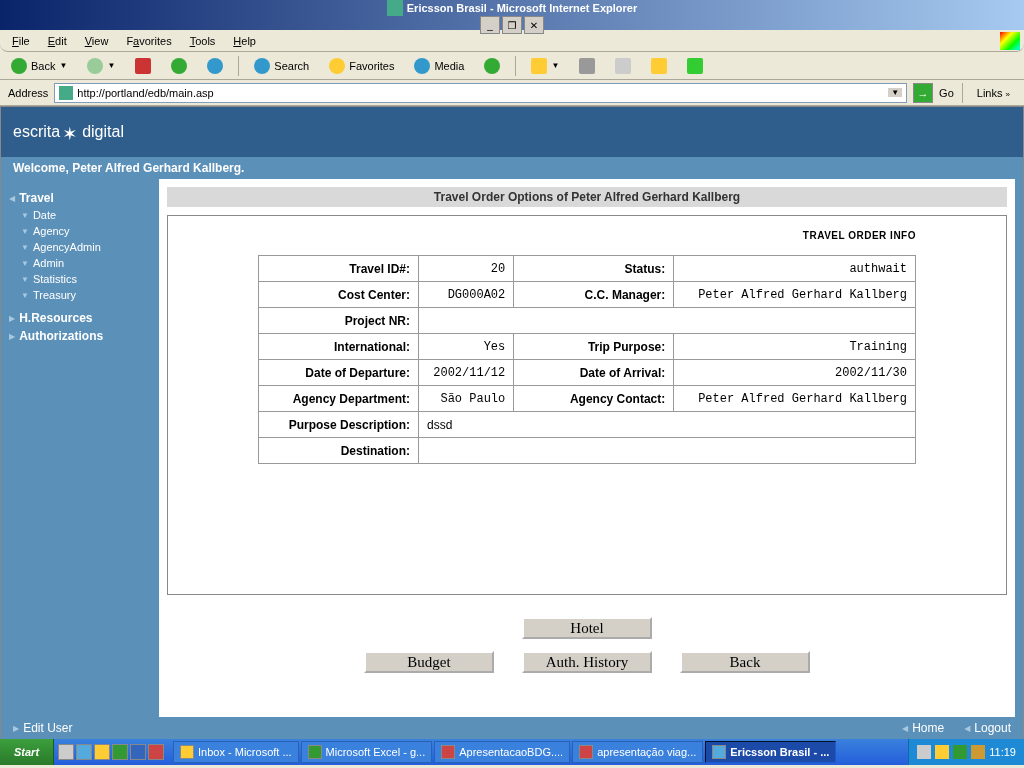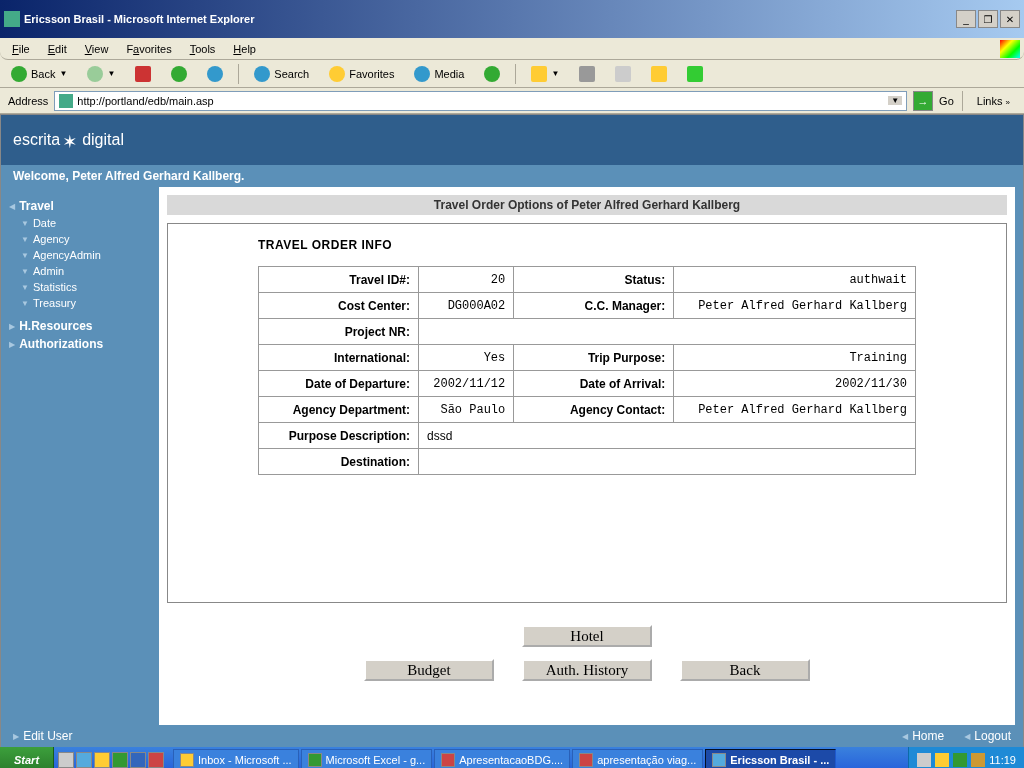--- a/index.html
+++ b/index.html
@@ -1,19 +1,19 @@
 <!DOCTYPE html>
 <html><head>
 <meta charset="utf-8">
 <style>
 * { box-sizing: border-box; margin: 0; padding: 0; }
 body { font-family: Tahoma, Arial, sans-serif; font-size: 11px; width: 1024px; height: 768px; overflow: hidden; background: #ece9d8; }
 
 
-.titlebar { height: 38px; background: linear-gradient(to right, #0a246a, #a6caf0); color: #fff; display: flex; align-items: center; padding: 0 4px; justify-content: space-between; }
+.titlebar { height: 30px; background: linear-gradient(to right, #0a246a, #a6caf0); color: #fff; display: flex; align-items: center; padding: 0 20px; justify-content: space-between; flex-direction: column; }
 .titlebar-left { display: flex; align-items: center; gap: 4px; font-weight: bold; }
 .titlebar-icon { width: 16px; height: 16px; background: #4a8; display: inline-block; }
 .titlebar-buttons { display: flex; gap: 2px; }
 .titlebar-btn { width: 20px; height: 18px; background: #d4d0c8; border: 1px solid #888; display: flex; align-items: center; justify-content: center; font-family: Arial; font-size: 10px; color: #000; }
 
 
 .menubar { height: 22px; background: #ece9d8; border-bottom: 1px solid #aca899; display: flex; align-items: center; padding: 0 4px; justify-content: space-between; border-radius: 8px; }
 .menubar-items { display: flex; gap: 2px; }
 .menu-item { padding: 2px 8px; }
 .menu-item u { text-decoration: underline; }
@@ -56,21 +56,21 @@
 .sidebar { width: 158px; background: #5b90b8; padding: 10px 8px 0 8px; color: #fff; font-size: 12px; }
 .sidebar-item { padding: 2px 0; display: flex; align-items: center; gap: 4px; cursor: pointer; }
 .sidebar-sub { padding-left: 12px; font-size: 11px; }
 .tri { font-size: 8px; color: #a8c8e0; }
 .tri-left { font-size: 8px; color: #a8c8e0; }
 
 
 .main-content { flex: 1; background: #fff; margin: 0 8px 0 0; position: relative; }
 .page-title { height: 20px; background: #d9d9d9; display: flex; align-items: center; justify-content: center; font-weight: bold; color: #333; font-size: 12px; margin: 8px 8px 0 8px; }
 .content-frame { border: 1px solid #888; margin: 8px; padding: 14px 90px; height: 380px; }
-.section-title { text-align: left; font-weight: bold; font-size: 12px; margin-bottom: 14px; letter-spacing: 0.5px; }
+.section-title { text-align: right; font-weight: bold; font-size: 10px; margin-bottom: 14px; letter-spacing: 0.5px; }
 
 .info-table { width: 100%; border-collapse: collapse; font-size: 12px; }
 .info-table td { border: 1px solid #999; padding: 4px 8px; height: 26px; }
 .info-table td.label { text-align: right; font-weight: bold; width: 160px; }
 .info-table td.value { text-align: right; font-family: Liberation Mono, monospace; }
 .info-table td.span { text-align: left; }
 
 .button-row { display: flex; justify-content: center; gap: 28px; margin-top: 22px; }
 .app-button { width: 130px; height: 22px; background: #d4d0c8; border: 2px outset #fff; font-size: 15px; font-family: Tahoma; }
 

